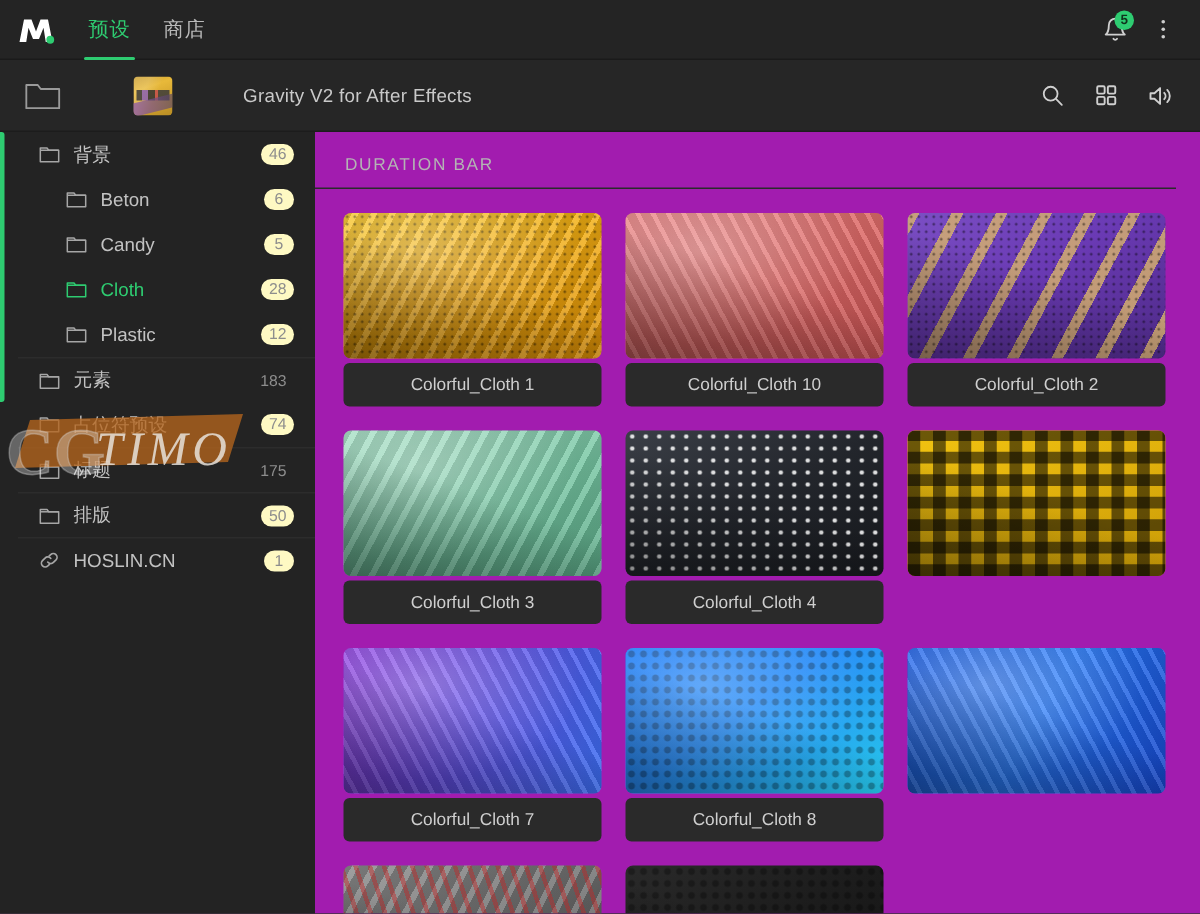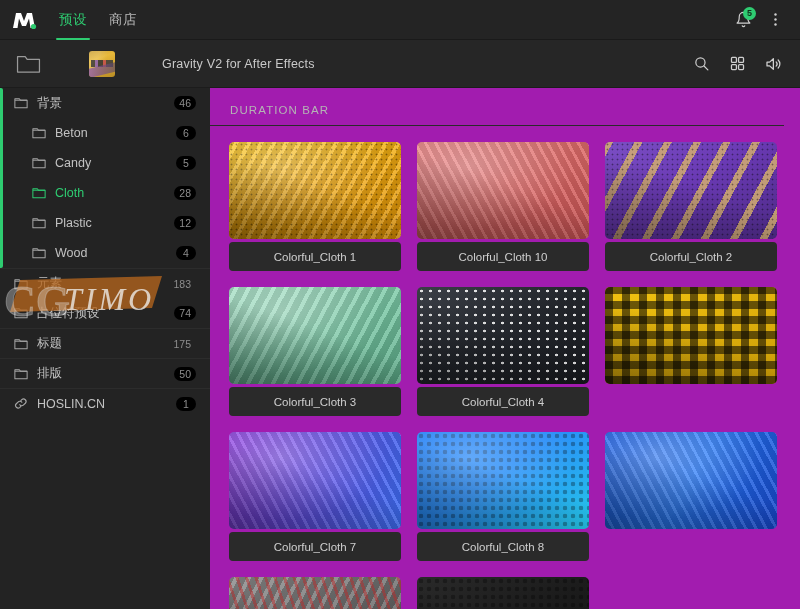--- a/index.html
+++ b/index.html
@@ -98,20 +98,21 @@
 
   
   .body { flex: 1; display: flex; min-height: 0; position: relative; }
 
   
   .sidebar {
     width: 210px; flex: 0 0 210px;
     background: #232323;
     position: relative;
     overflow: hidden;
+    padding-left: 12px;
   }
   .accent-bar {
     position: absolute; left: 0; top: 0; width: 3px;
     background: #2ecc71;
     border-radius: 0 2px 2px 0;
   }
   .nav-row {
     height: 30px;
     display: flex; align-items: center;
     padding-right: 14px;
@@ -125,21 +126,21 @@
   .nav-row.lvl0 { padding-left: 14px; }
   .nav-row.lvl1 { padding-left: 32px; }
   .nav-row .lbl { flex: 1; white-space: nowrap; overflow: hidden; text-overflow: ellipsis; }
   .nav-row.active .lbl { color: #2ecc71; }
   .nav-row.active .ic { color: #2ecc71; }
   .count {
     font-size: 10.5px; color: #8d8d8d;
     min-width: 20px; text-align: center;
     padding: 1px 5px;
     border-radius: 9px;
-    background: #000000;
+    background: #fef9c3;
   }
   .count.plain { background: transparent; }
 
   
   .watermark {
     position: absolute;
     left: 2px; top: 186px;
     width: 200px; height: 56px;
     pointer-events: none;
     z-index: 5;
@@ -352,30 +353,20 @@
           <div class="nav-row lvl1">
             <span class="ic">
               <svg width="14" height="12" viewBox="0 0 16 13" fill="none" stroke="currentColor" stroke-width="1.15" stroke-linejoin="round">
                 <path d="M1 12V1.6h5.1L7.4 3.3H15V12z"></path>
                 <path d="M1 3.3h14"></path>
               </svg>
             </span>
             <span class="lbl">Plastic</span>
             <span class="count">12</span>
           </div>
-          <div class="nav-row lvl1">
-            <span class="ic">
-              <svg width="14" height="12" viewBox="0 0 16 13" fill="none" stroke="currentColor" stroke-width="1.15" stroke-linejoin="round">
-                <path d="M1 12V1.6h5.1L7.4 3.3H15V12z"></path>
-                <path d="M1 3.3h14"></path>
-              </svg>
-            </span>
-            <span class="lbl">Wood</span>
-            <span class="count">4</span>
-          </div>
           <div class="nav-row lvl0 sep">
             <span class="ic">
               <svg width="14" height="12" viewBox="0 0 16 13" fill="none" stroke="currentColor" stroke-width="1.15" stroke-linejoin="round">
                 <path d="M1 12V1.6h5.1L7.4 3.3H15V12z"></path>
                 <path d="M1 3.3h14"></path>
               </svg>
             </span>
             <span class="lbl">元素</span>
             <span class="count plain">183</span>
           </div>

